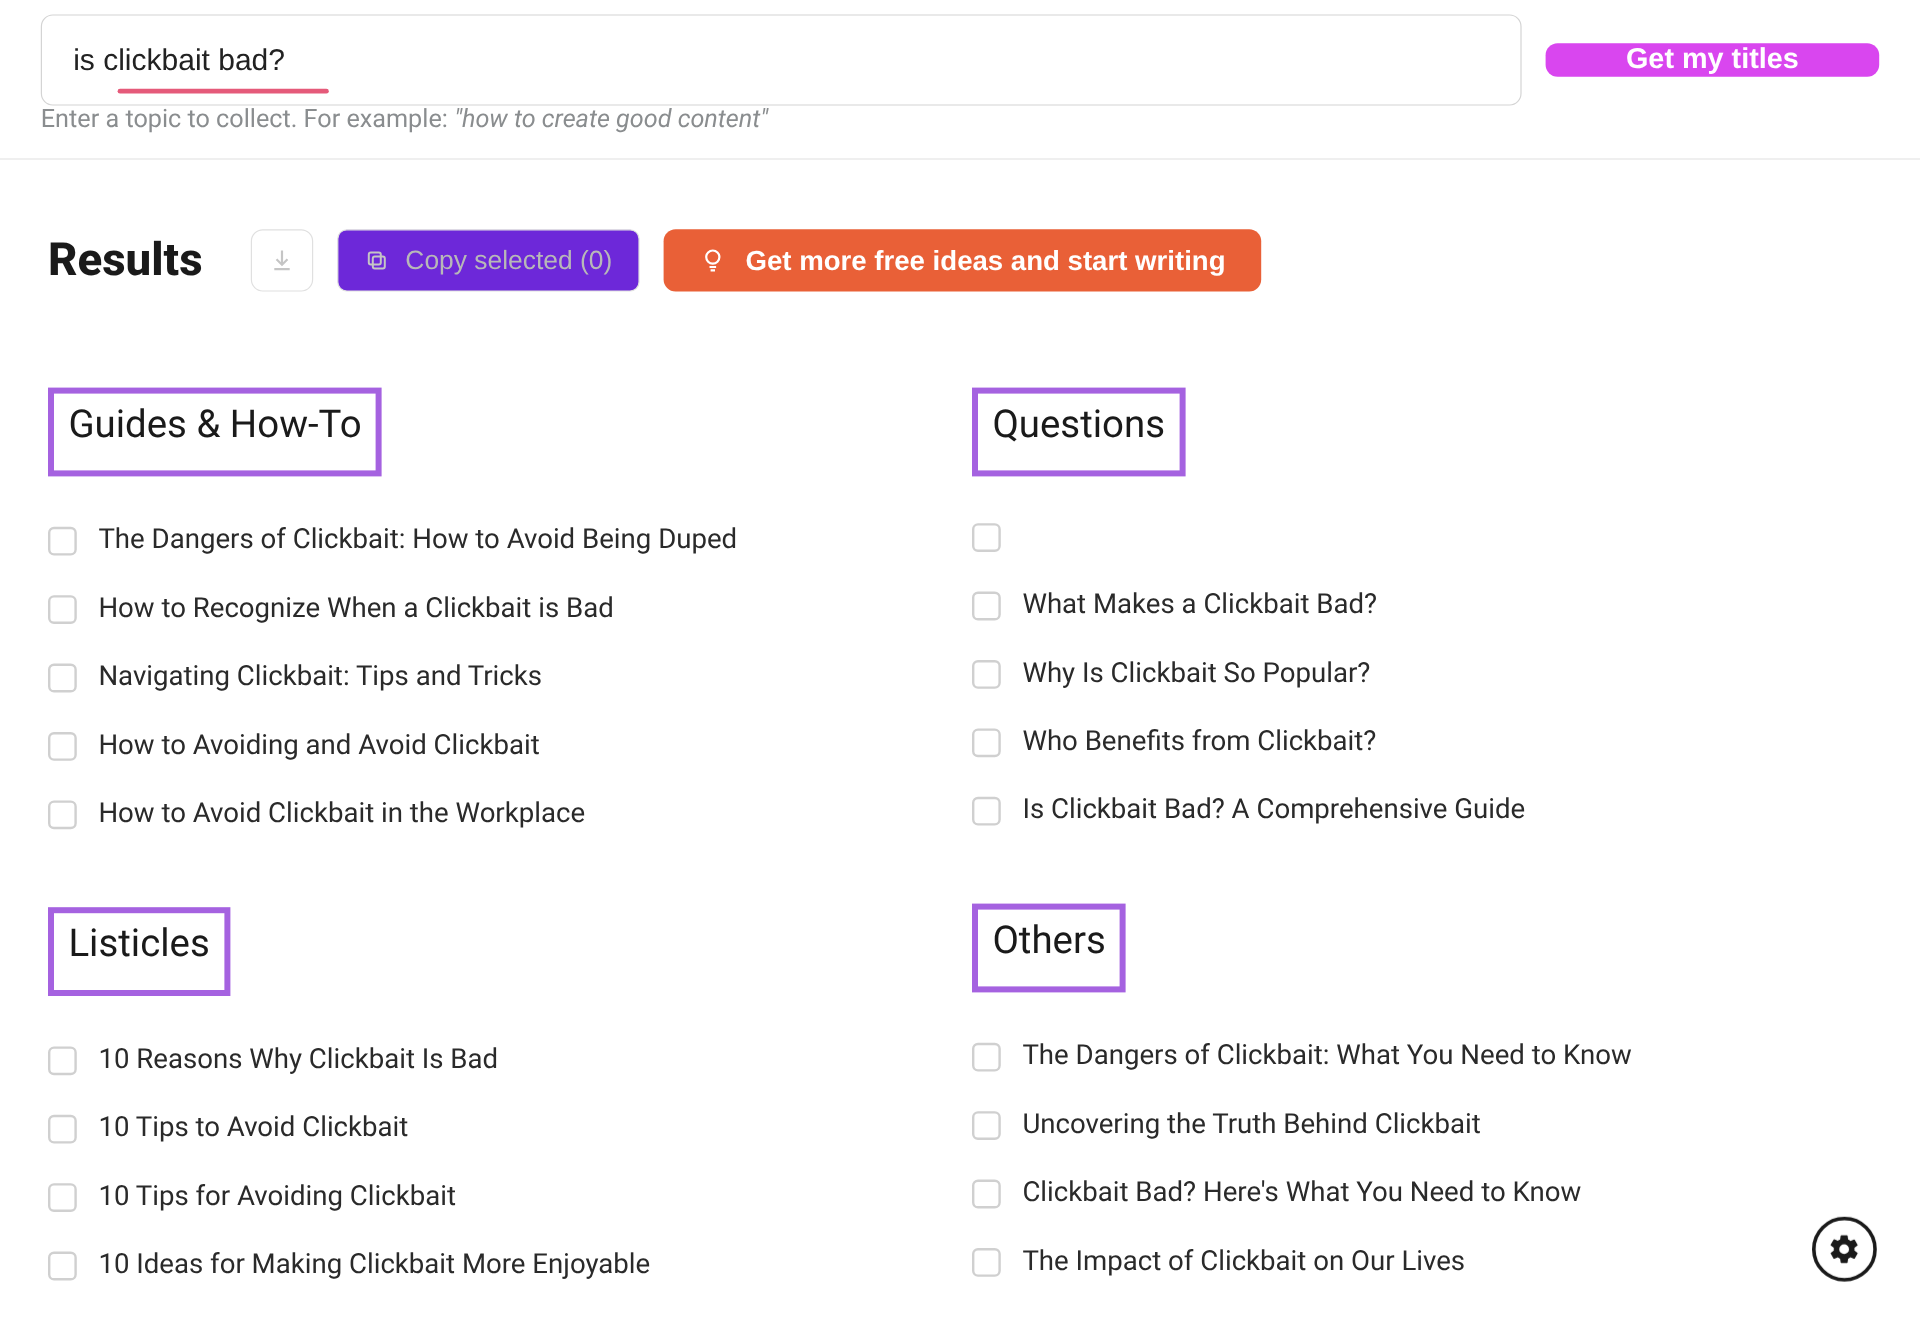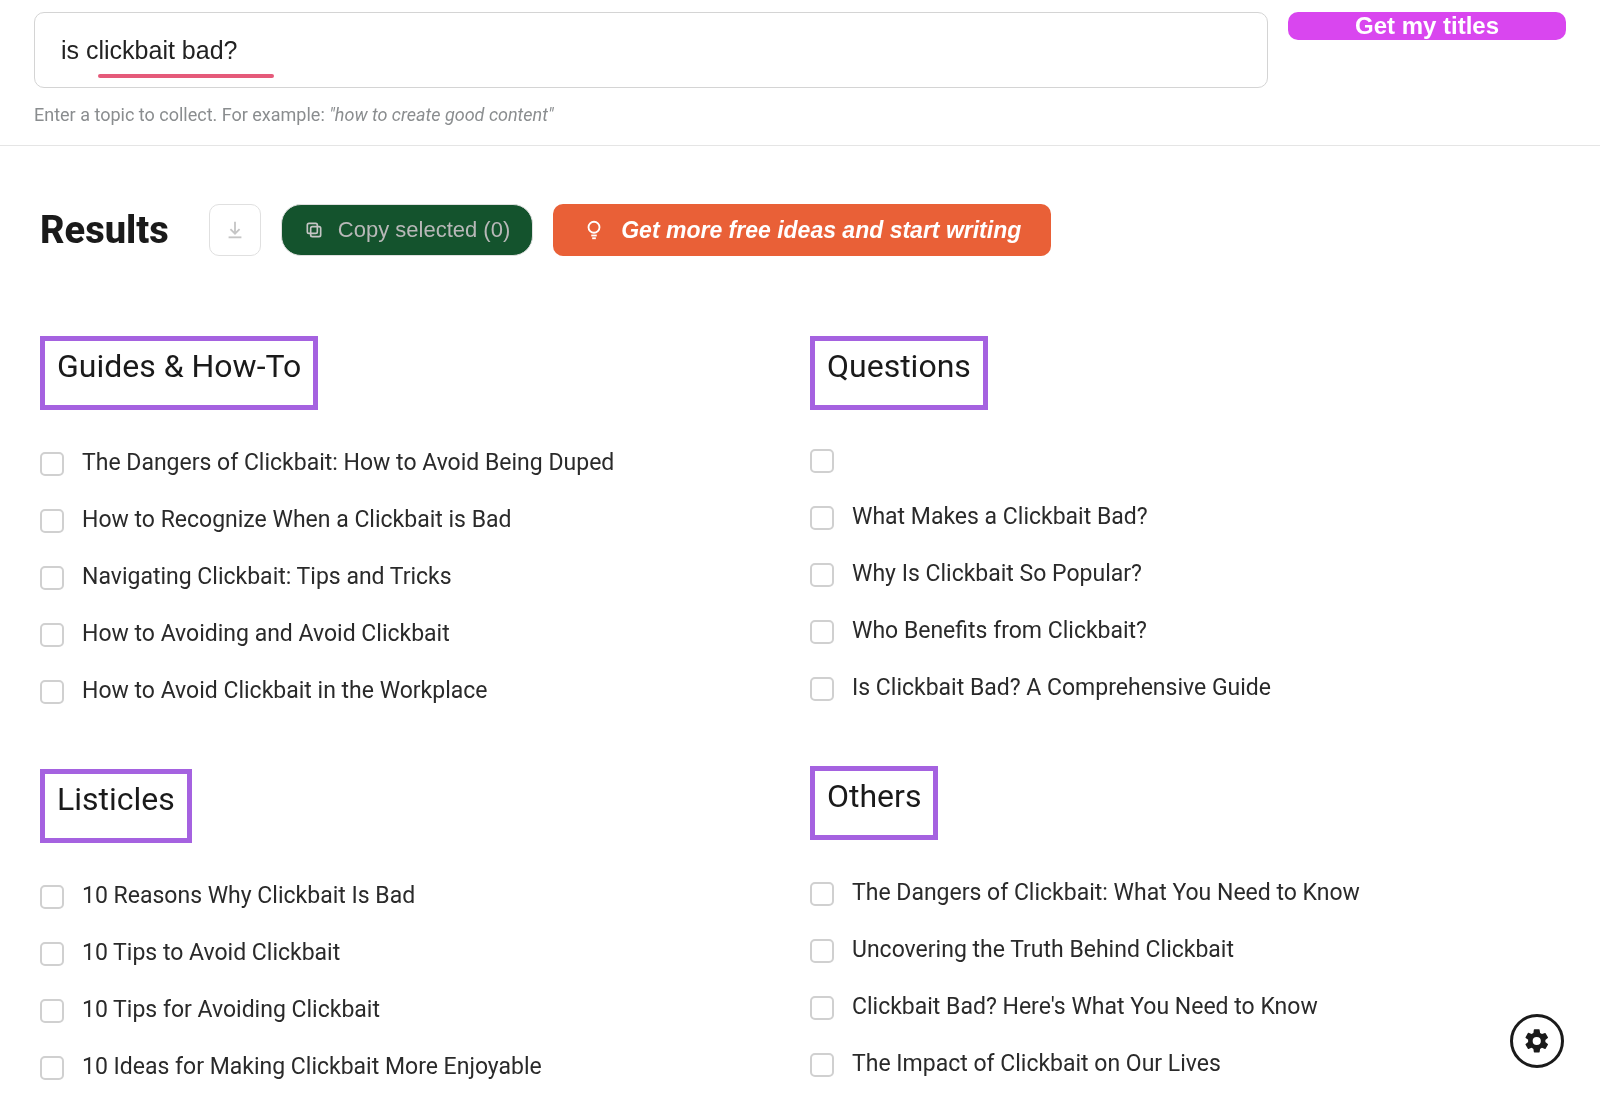--- a/index.html
+++ b/index.html
@@ -11,21 +11,21 @@
     height: 1104px;
     overflow: hidden;
   }
   .top-section {
     padding: 12px 34px 20px 34px;
     border-bottom: 1px solid #e5e5e5;
   }
   .search-row {
     display: flex;
     gap: 20px;
-    align-items: flex-start;
+    align-items: center;
   }
   .search-input-wrap {
     flex: 1;
     position: relative;
   }
   .search-input {
     width: 100%;
     height: 76px;
     border: 1px solid #d4d4d4;
     border-radius: 10px;
@@ -47,22 +47,21 @@
     width: 278px;
     background: #d946ef;
     color: #fff;
     border: none;
     border-radius: 10px;
     font-size: 24px;
     font-weight: 700;
     cursor: pointer;
   }
   .helper-text {
-    margin-top: 16px;
-    font-size: 18px;
+    font-size: 21px;
     color: #8a8d8f;
   }
   .helper-example {
     font-style: italic;
     color: #8a8d8f;
   }
   .results-section {
     padding: 58px 40px 0 40px;
   }
   .results-header {
@@ -85,22 +84,22 @@
     background: #fff;
     display: flex;
     align-items: center;
     justify-content: center;
     cursor: pointer;
   }
   .icon-btn svg { stroke: #c5c5c5; fill: none; }
   .copy-selected-btn {
     height: 52px;
     border: 1px solid #e0e0e0;
-    border-radius: 20px;
-    background: #14532d;
+    border-radius: 8px;
+    background: #6d28d9;
     display: flex;
     align-items: center;
     gap: 14px;
     padding: 0 22px;
     font-size: 22px;
     color: #b8b8b8;
     cursor: pointer;
   }
   .copy-selected-btn svg { stroke: #c5c5c5; fill: none; }
   .get-more-btn {
@@ -109,21 +108,20 @@
     border: none;
     border-radius: 10px;
     color: #fff;
     font-size: 23px;
     font-weight: 700;
     padding: 0 30px;
     display: flex;
     align-items: center;
     gap: 16px;
     cursor: pointer;
-    font-style: italic;
   }
   .get-more-btn svg { stroke: #fff; fill: none; }
   .columns {
     display: flex;
     gap: 20px;
   }
   .col {
     flex: 1;
   }
   .category-heading {

